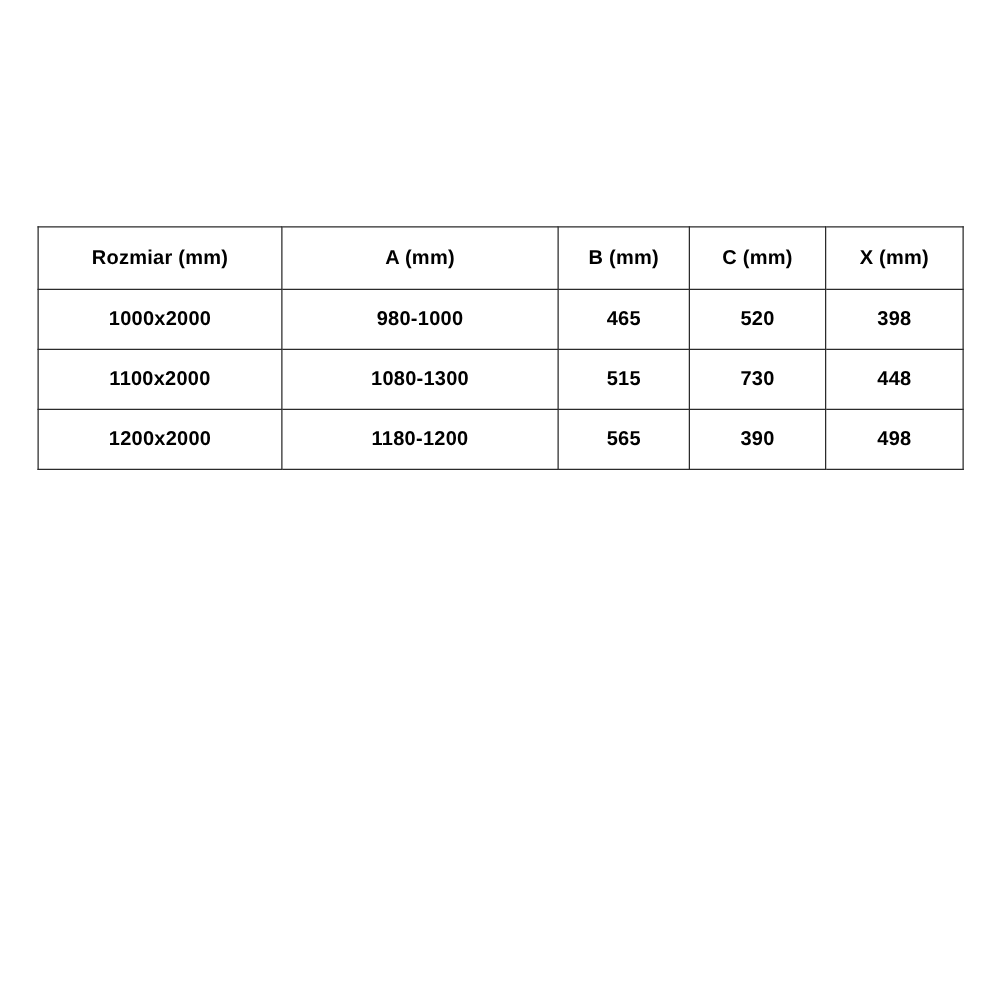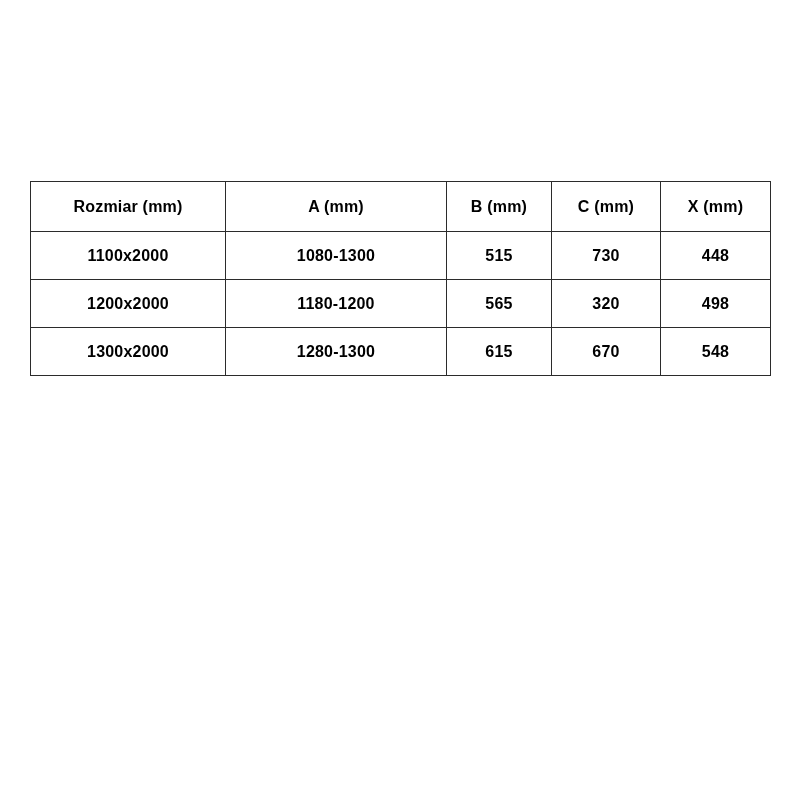--- a/index.html
+++ b/index.html
@@ -69,36 +69,36 @@
         <tr>
           <th>Rozmiar (mm)</th>
           <th>A (mm)</th>
           <th>B (mm)</th>
           <th>C (mm)</th>
           <th>X (mm)</th>
         </tr>
       </thead>
       <tbody>
         <tr>
+          <td>1000x2000</td>
+          <td>980-1000</td>
+          <td>465</td>
+          <td>520</td>
+          <td>398</td>
+        </tr>
+        <tr>
           <td>1100x2000</td>
           <td>1080-1300</td>
           <td>515</td>
           <td>730</td>
           <td>448</td>
         </tr>
         <tr>
           <td>1200x2000</td>
           <td>1180-1200</td>
           <td>565</td>
-          <td>320</td>
+          <td>390</td>
           <td>498</td>
-        </tr>
-        <tr>
-          <td>1300x2000</td>
-          <td>1280-1300</td>
-          <td>615</td>
-          <td>670</td>
-          <td>548</td>
         </tr>
       </tbody>
     </table>
   </div>
 </div>
 
 </body></html>

